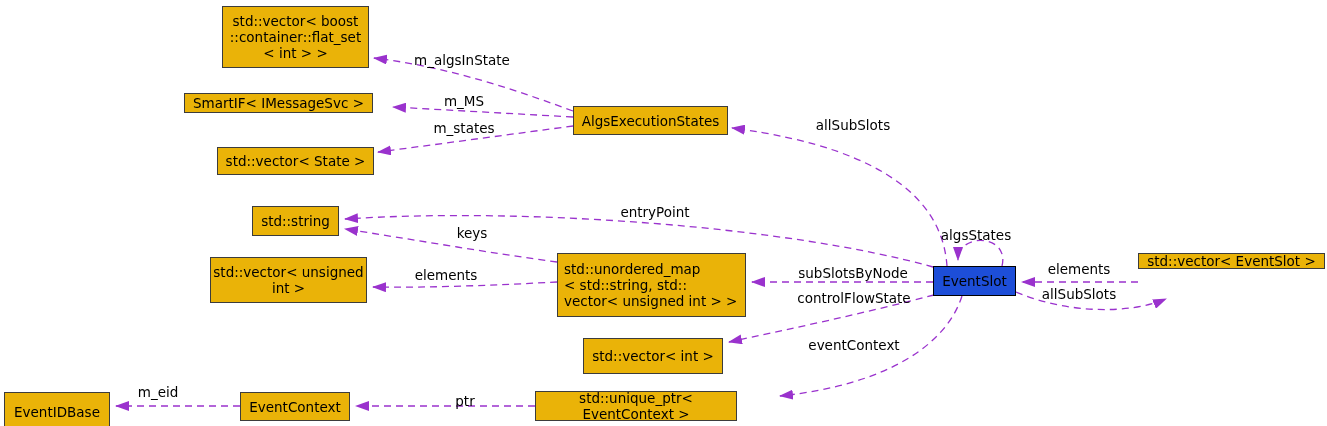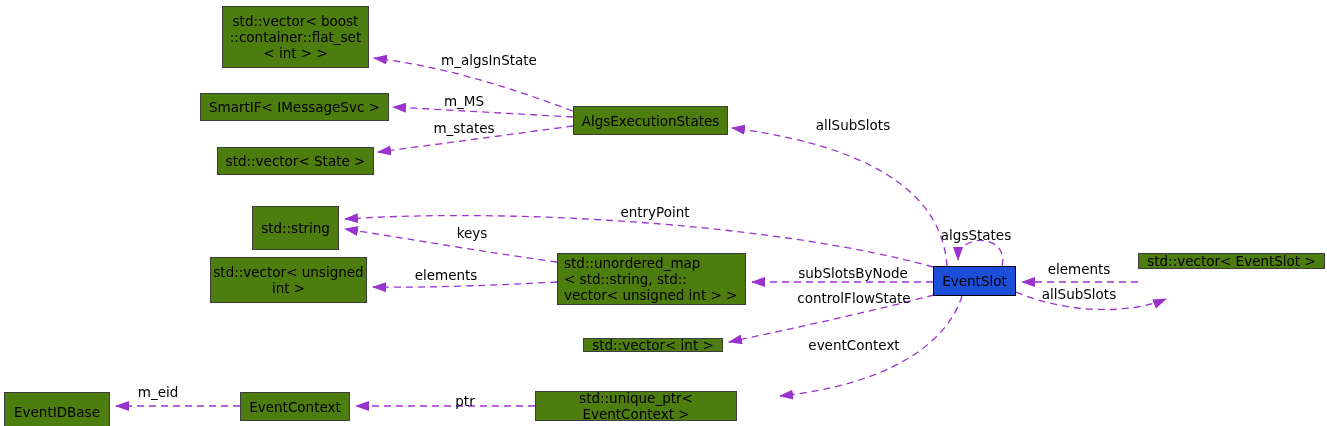--- a/index.html
+++ b/index.html
@@ -9,21 +9,21 @@
     background:#ffffff;
     font-family:"DejaVu Sans","Liberation Sans",sans-serif;
     font-size:13.5px;
     color:#000000;
     overflow:hidden;
   }
   #edges{position:absolute;left:0;top:0;width:1327px;height:426px;}
   .node{
     position:absolute;
     box-sizing:border-box;
-    background:#4d7c0f;
+    background:#eab308;
     border:1.4px solid #3c3c3c;
     display:flex;align-items:center;justify-content:center;
     text-align:center;
     line-height:16px;
     cursor:pointer;
   }
   .node span{white-space:pre-line;}
   .node.leftalign{justify-content:flex-start;text-align:left;padding-left:6px;}
   .node.highlight{background:#1d4ed8;border:1.8px solid #000000;cursor:default;}
   .elabel{
@@ -61,61 +61,61 @@
       <path marker-end="url(#arrow)" d="M1138,282 L1022,282"></path>
       <path marker-end="url(#arrow)" d="M1016,292 C1065,313 1128,315 1166,299"></path>
     </g>
   </svg>
 
   <div class="node" style="left:222px;top:6px;width:147px;height:62px">
       <span>std::vector&lt; boost
 ::container::flat_set
 &lt; int &gt; &gt;</span>
     </div>
-  <div class="node" style="left:200px;top:93px;width:189px;height:28px">
+  <div class="node" style="left:184px;top:93px;width:189px;height:20px">
       <span>SmartIF&lt; IMessageSvc &gt;</span>
     </div>
   <div class="node" style="left:217px;top:147px;width:157px;height:28px">
       <span>std::vector&lt; State &gt;</span>
     </div>
-  <div class="node" style="left:252px;top:206px;width:87px;height:44px">
+  <div class="node" style="left:252px;top:206px;width:87px;height:30px">
       <span>std::string</span>
     </div>
   <div class="node" style="left:210px;top:257px;width:157px;height:46px">
       <span>std::vector&lt; unsigned
 int &gt;</span>
     </div>
   <div class="node" style="left:573px;top:106px;width:155px;height:29px">
       <span>AlgsExecutionStates</span>
     </div>
-  <div class="node leftalign" style="left:557px;top:253px;width:189px;height:52px">
+  <div class="node leftalign" style="left:557px;top:253px;width:189px;height:64px">
       <span>std::unordered_map
 &lt; std::string, std::
 vector&lt; unsigned int &gt; &gt;</span>
     </div>
-  <div class="node" style="left:583px;top:338px;width:140px;height:14px">
+  <div class="node" style="left:583px;top:338px;width:140px;height:36px">
       <span>std::vector&lt; int &gt;</span>
     </div>
   <div class="node" style="left:4px;top:392px;width:106px;height:39px">
       <span>EventIDBase</span>
     </div>
   <div class="node" style="left:240px;top:392px;width:110px;height:29px">
       <span>EventContext</span>
     </div>
   <div class="node" style="left:535px;top:391px;width:202px;height:30px">
       <span>std::unique_ptr&lt; EventContext &gt;</span>
     </div>
   <div class="node highlight" style="left:933px;top:266px;width:83px;height:30px">
       <span>EventSlot</span>
     </div>
   <div class="node" style="left:1138px;top:253px;width:187px;height:16px">
       <span>std::vector&lt; EventSlot &gt;</span>
     </div>
 
-  <div class="elabel" style="left:489px;top:60px">m_algsInState</div>
+  <div class="elabel" style="left:462px;top:60px">m_algsInState</div>
   <div class="elabel" style="left:464px;top:101px">m_MS</div>
   <div class="elabel" style="left:464px;top:128px">m_states</div>
   <div class="elabel" style="left:853px;top:125px">allSubSlots</div>
   <div class="elabel" style="left:655px;top:212px">entryPoint</div>
   <div class="elabel" style="left:472px;top:233px">keys</div>
   <div class="elabel" style="left:446px;top:275px">elements</div>
   <div class="elabel" style="left:853px;top:273px">subSlotsByNode</div>
   <div class="elabel" style="left:854px;top:298px">controlFlowState</div>
   <div class="elabel" style="left:854px;top:345px">eventContext</div>
   <div class="elabel" style="left:465px;top:401px">ptr</div>

